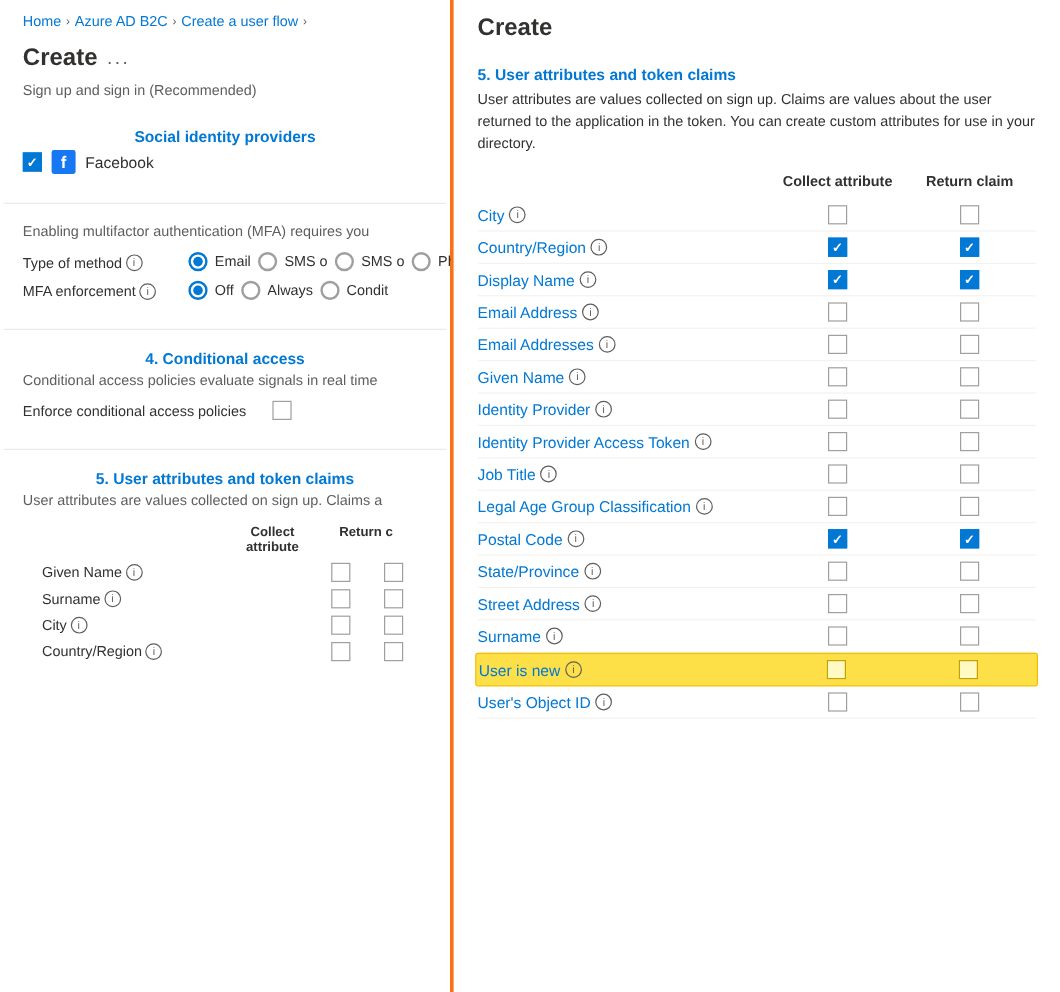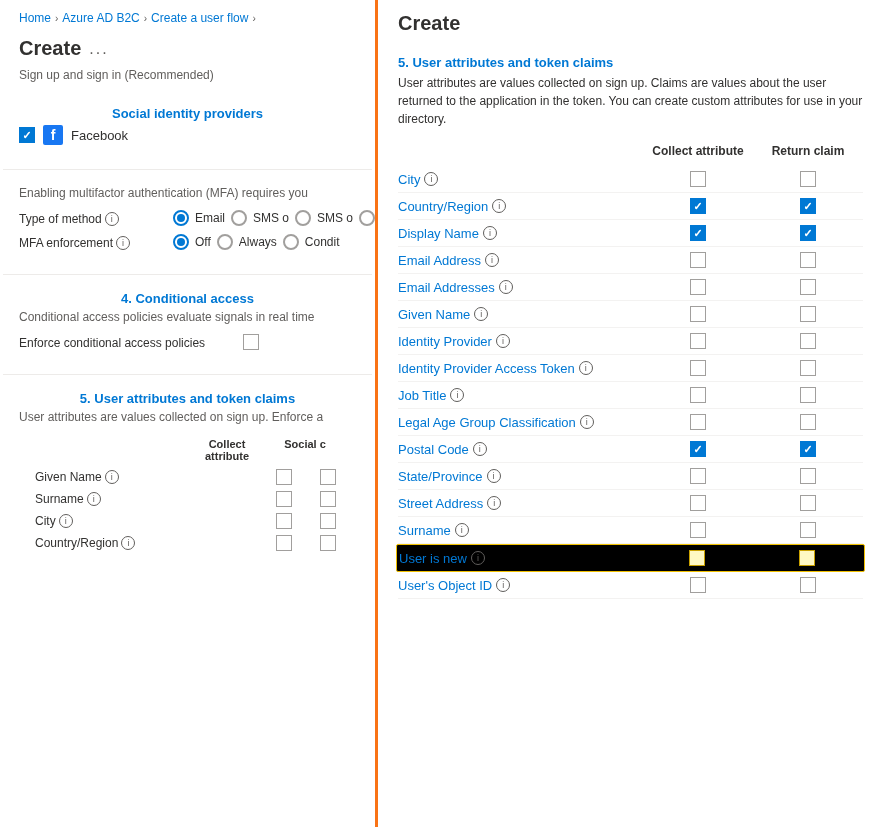--- a/index.html
+++ b/index.html
@@ -157,21 +157,21 @@
       font-size: 12px;
       color: #323130;
       white-space: nowrap;
       overflow: hidden;
       text-overflow: ellipsis;
     }
 
     .form-row {
       display: flex;
       align-items: flex-start;
-      gap: 24px;
+      gap: 8px;
       margin-bottom: 8px;
     }
     .form-label {
       font-size: 12px;
       color: #323130;
       width: 130px;
       flex-shrink: 0;
       display: flex;
       align-items: center;
       gap: 3px;
@@ -279,21 +279,21 @@
       color: #323130;
     }
 
     .attr-table-row {
       display: flex;
       align-items: center;
       padding: 5px 0;
       border-bottom: 1px solid #f3f2f1;
     }
     .attr-table-row.highlighted {
-      background: #000000;
+      background: #fde047;
       border: 1.5px solid #f0c000;
       border-radius: 2px;
       margin: 0 -2px;
       padding: 5px 2px;
     }
     .attr-table-row-label {
       flex: 1;
       font-size: 13px;
       color: #0078d4;
       display: flex;
@@ -420,26 +420,26 @@
     <div class="form-row">
       <div class="form-label" style="width:200px;">Enforce conditional access policies</div>
       <div class="checkbox-empty"></div>
     </div>
   </div>
 
   <hr class="divider">
 
   <div class="section">
     <div class="section-title">5. User attributes and token claims</div>
-    <div class="section-desc">User attributes are values collected on sign up. Enforce a</div>
+    <div class="section-desc">User attributes are values collected on sign up. Claims a</div>
 
     <div class="col-headers-left">
       <div class="col-header-left-spacer"></div>
       <div class="col-header-left-label">Collect attribute</div>
-      <div class="col-header-left-label">Social c</div>
+      <div class="col-header-left-label">Return c</div>
     </div>
 
     <div class="attr-row-left">
       <div class="attr-label-left">
         <span>Given Name</span>
         <span class="info-icon">i</span>
       </div>
       <div class="attr-checkboxes">
         <div class="checkbox-empty"></div>
         <div class="checkbox-empty"></div>

